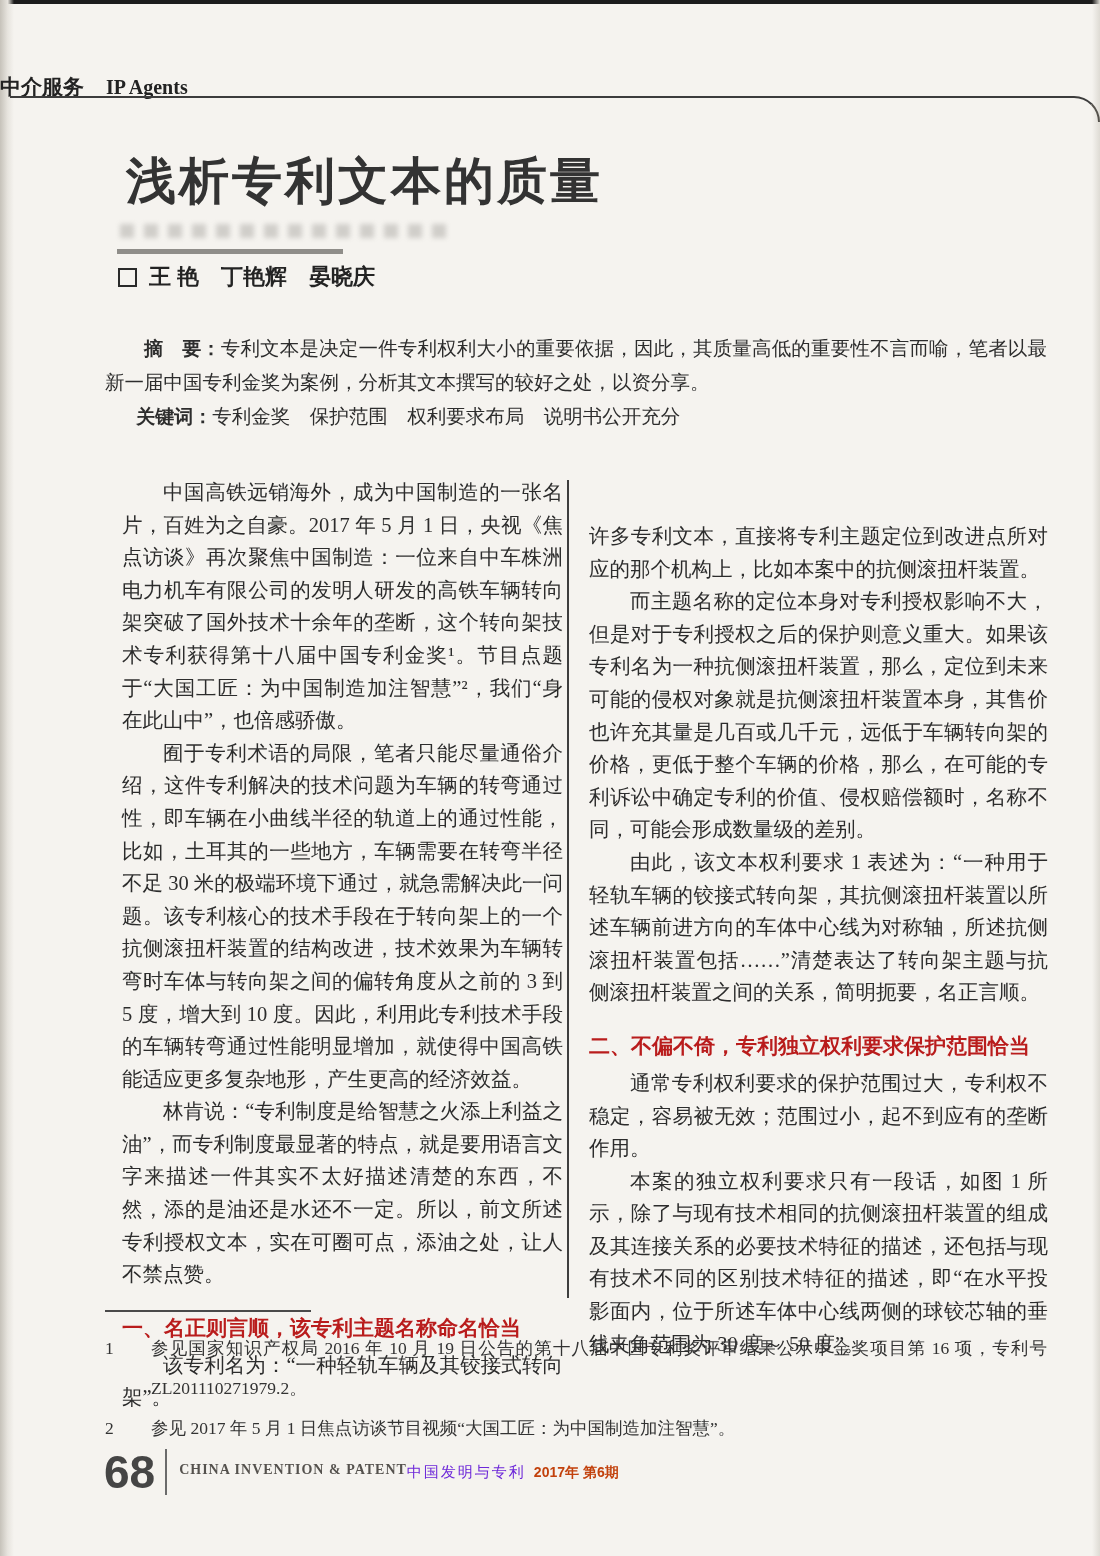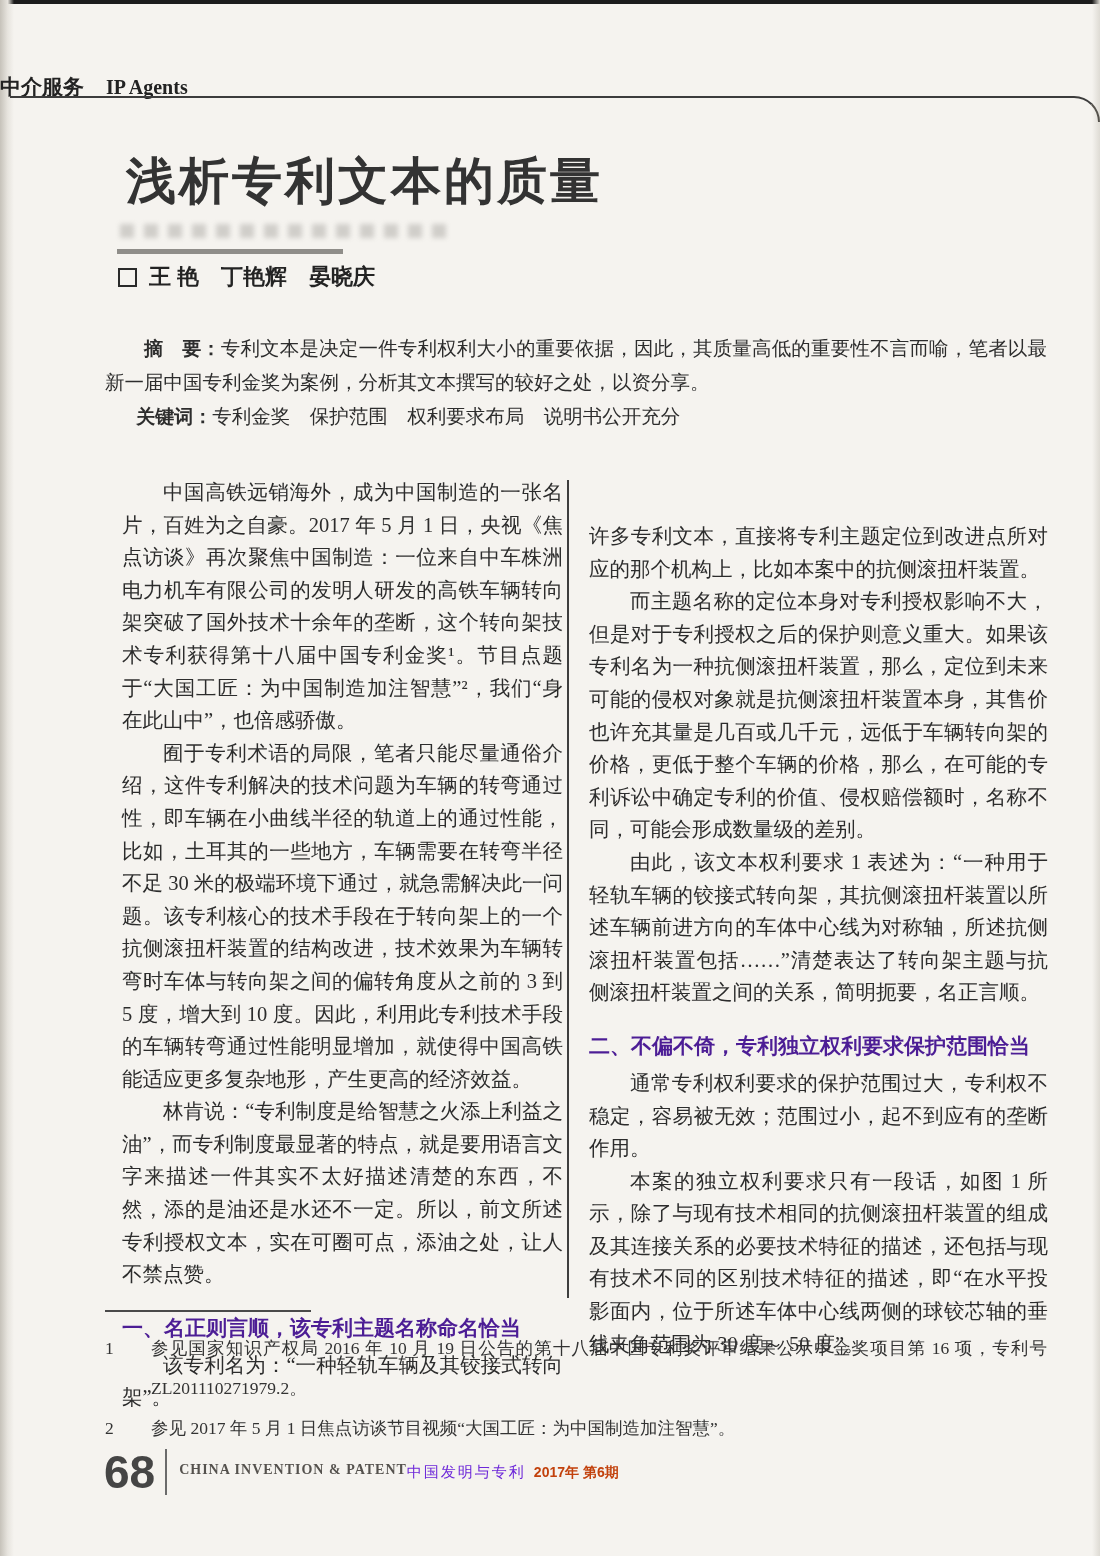--- a/index.html
+++ b/index.html
@@ -41,21 +41,21 @@
   .keywords-p{text-indent:1.6em;}
   .inline-label{font-weight:700;font-family:"Liberation Sans","DejaVu Sans",sans-serif;font-size:19px;}
   
   .col{position:absolute;top:476px;font-size:20.5px;line-height:32.6px;
     text-align:justify;color:#2c2c2c;}
   .col-left{left:122px;width:441px;}
   .col-right{left:589px;width:459px;}
   .col p{margin:0;text-indent:2em;}
   .col p.cont{text-indent:0;margin-top:44px;}
   .col h3{margin:21px 0 5px 0;font-family:"Liberation Sans","DejaVu Sans",sans-serif;
-    font-weight:700;font-size:21px;line-height:32px;color:#4c1d95;text-align:left;}
+    font-weight:700;font-size:21px;line-height:32px;color:#b91c1c;text-align:left;}
   .col-divider{position:absolute;top:480px;left:567px;width:2px;height:818px;background:#3e3e3e;}
   
   .footnote-rule{position:absolute;top:1310px;left:105px;width:206px;height:0;border-top:2px solid #4a4a4a;}
   .footnotes{position:absolute;top:1328px;left:105px;width:942px;
     font-size:17.5px;line-height:40px;color:#333;}
   .footnote{display:flex;}
   .fn-num{width:46px;flex:0 0 46px;}
   .fn-text{flex:1;text-align:justify;}
   
   .page-footer{position:absolute;top:1448px;left:104px;display:flex;align-items:center;}

